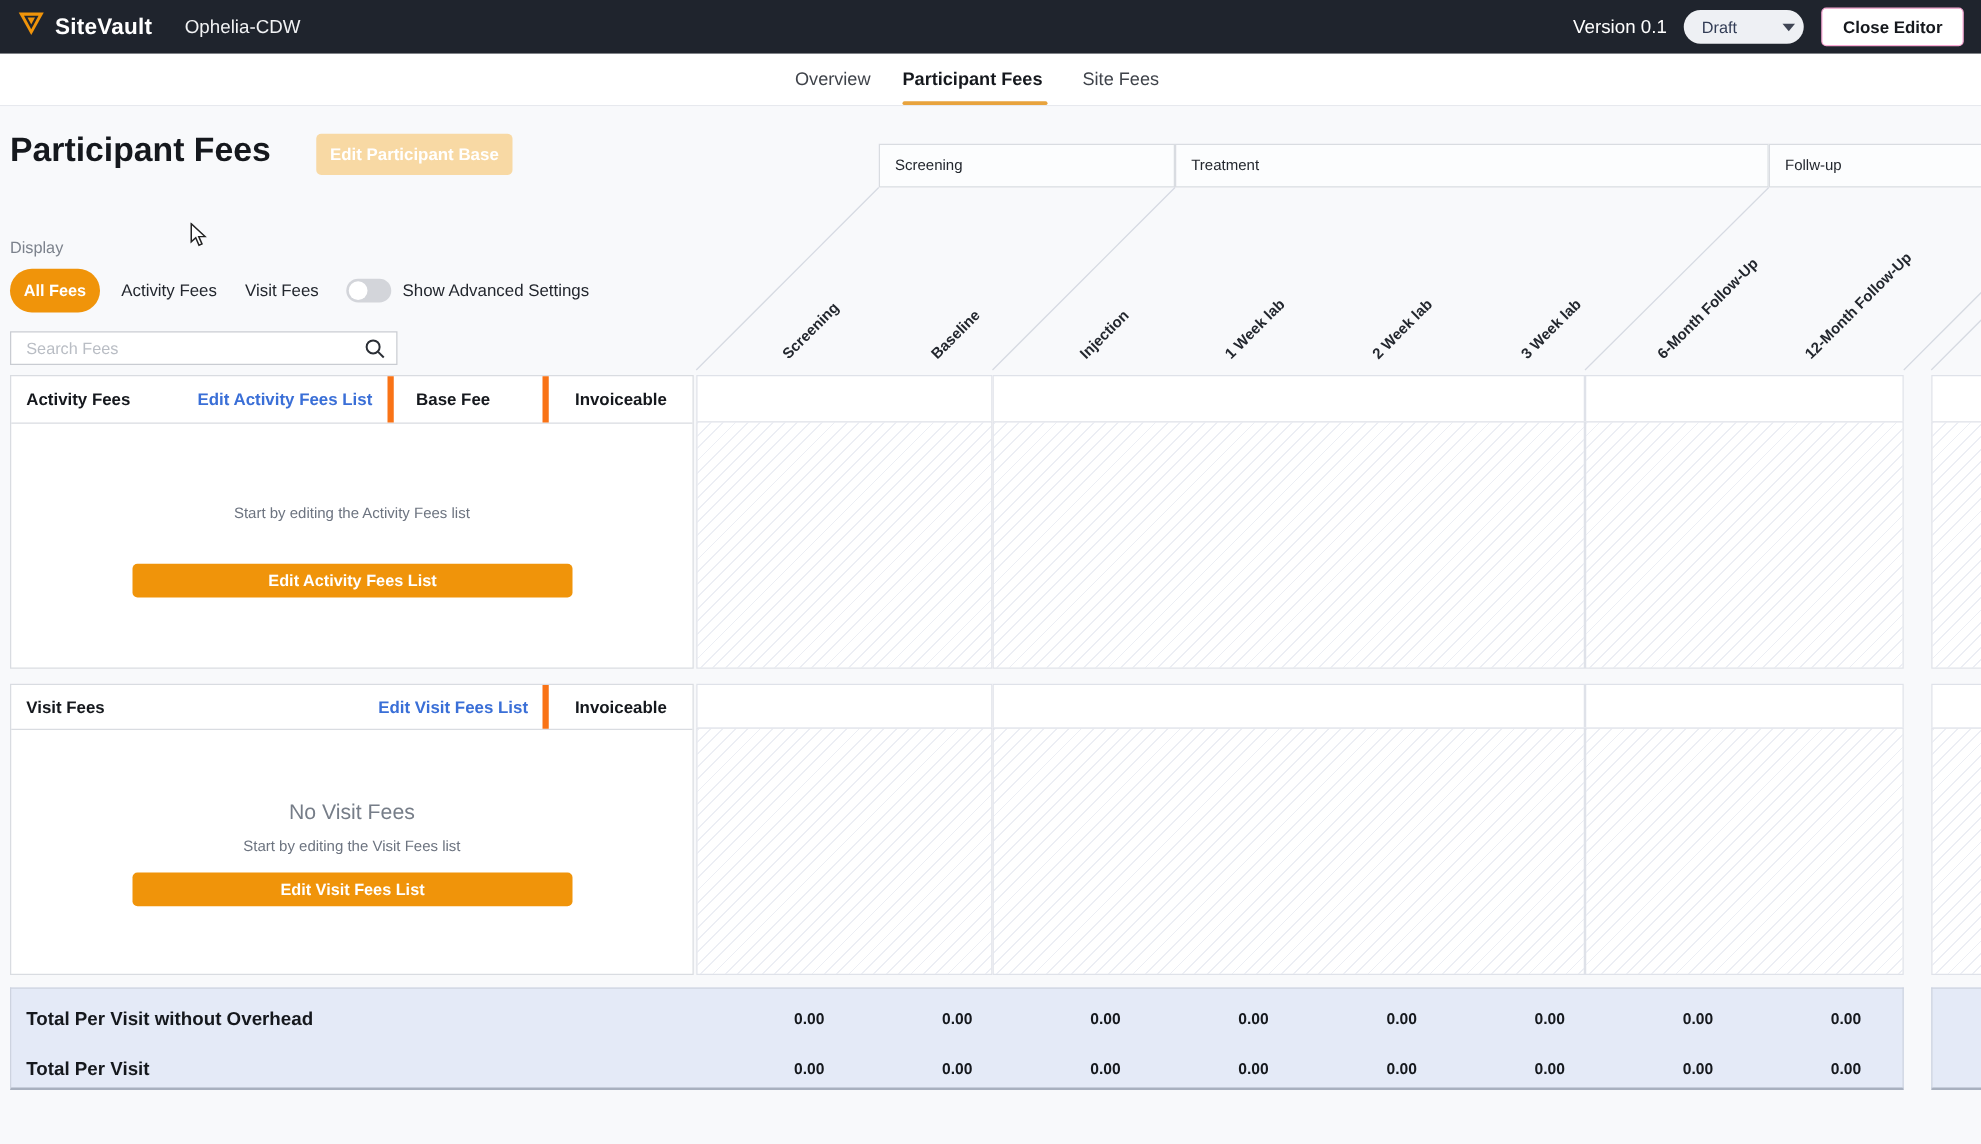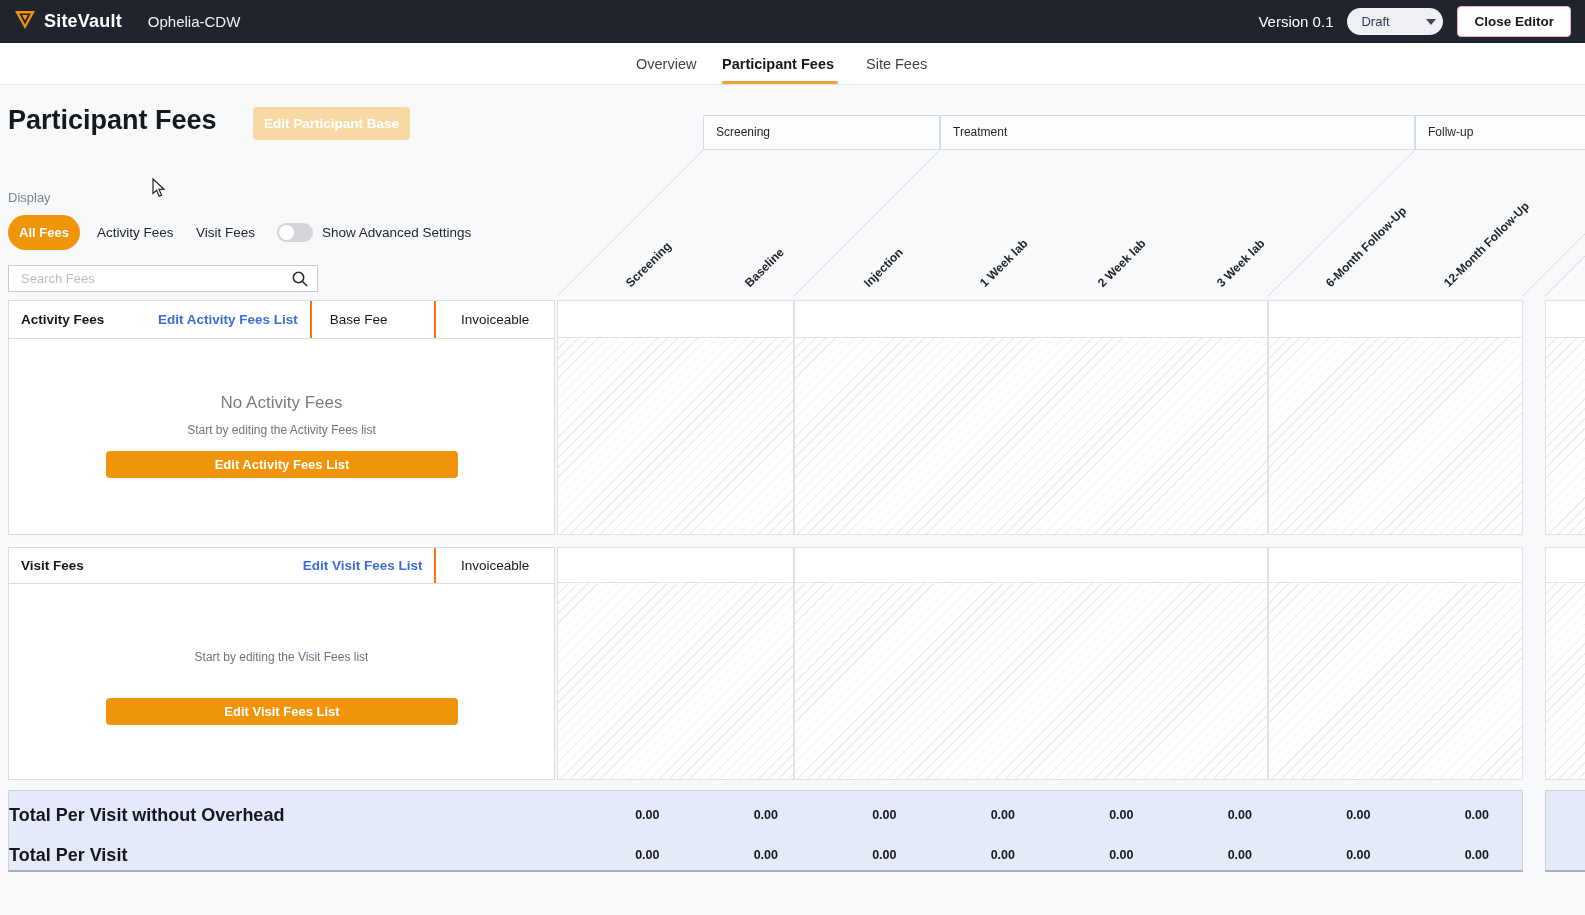--- a/index.html
+++ b/index.html
@@ -58,36 +58,36 @@
                        padding:0 0 0 12px; font-size:13px; color:#3a3f46; background:transparent; font-family:"Liberation Sans",sans-serif; }
   .search-wrap input::placeholder { color:#b9bdc4; }
   .search-icon { position:absolute; right:8px; top:4px; }
 
   
   .fee-panel { position:absolute; left:8px; width:547px; background:#ffffff; border:1px solid #d9dce1; }
   .panel-head { display:flex; border-bottom:1px solid #d9dce1; }
   .panel-head .cell { font-size:13.5px; color:#15181d; display:flex; align-items:center; }
   .ph-title { font-weight:bold; padding-left:12px; }
   .ph-link { margin-left:auto; padding-right:12px; color:#3a6fd7; font-weight:bold; cursor:pointer; }
-  .ph-col { border-left:2px solid #f97316; font-weight:normal; }
+  .ph-col { border-left:5px solid #f97316; font-weight:bold; }
   .empty-state { position:absolute; left:0; width:100%; text-align:center; }
   .empty-title { font-size:17px; color:#767d88; }
   .empty-sub { font-size:12px; color:#6d7480; margin-top:10px; }
   .empty-btn { position:absolute; left:97px; width:352px; height:27px; background:#f0940a; border:none; border-radius:4px;
                color:#ffffff; font-weight:bold; font-size:13px; cursor:pointer; }
 
   
   .grid-cell { position:absolute; background:#ffffff; border:1px solid #dfe2e9; }
   .grid-cell.hatch { background-image:repeating-linear-gradient(135deg, rgba(99,116,165,0.12) 0px, rgba(99,116,165,0.12) 1px, transparent 1px, transparent 7px); }
 
   
   .totals-bar { position:absolute; left:8px; top:705px; width:1515px; height:82px; background:#e4eaf7;
                 border:1px solid #cdd3e0; border-bottom:2px solid #a8b0bf; }
   .totals-row { display:flex; height:40px; align-items:center; }
-  .totals-label { width:549px; padding-left:0; font-size:18px; font-weight:bold; color:#15181d; }
+  .totals-label { width:549px; padding-left:12px; font-size:15px; font-weight:bold; color:#15181d; }
   .totals-val { width:118.5px; text-align:right; padding-right:17px; font-size:12.5px; font-weight:bold; color:#15181d; }
   .totals-cut { position:absolute; left:1545px; top:705px; width:60px; height:82px; background:#e4eaf7;
                 border:1px solid #cdd3e0; border-bottom:2px solid #a8b0bf; }
 
   .cursor { position:absolute; left:152px; top:93px; pointer-events:none; }
 </style>
 </head>
 <body>
 
 <div class="topbar">
@@ -167,21 +167,20 @@
   <div class="fee-panel" style="top:215px; height:235px;">
     <div class="panel-head" style="height:38px;">
       <div class="cell" style="width:302px;">
         <span class="ph-title">Activity Fees</span>
         <span class="ph-link">Edit Activity Fees List</span>
       </div>
       <div class="cell ph-col" style="width:125px; padding-left:18px;">Base Fee</div>
       <div class="cell ph-col" style="width:120px; justify-content:center;">Invoiceable</div>
     </div>
     <div class="empty-state" style="top:92px;">
-      <div class="empty-title">No Activity Fees</div>
       <div class="empty-sub">Start by editing the Activity Fees list</div>
     </div>
     <button class="empty-btn" style="top:150px;">Edit Activity Fees List</button>
   </div>
 
   <div class="grid-cell" style="left:557px;  top:215px; width:237px; height:38px;"></div>
   <div class="grid-cell" style="left:794px;  top:215px; width:474px; height:38px;"></div>
   <div class="grid-cell" style="left:1268px; top:215px; width:255px; height:38px;"></div>
   <div class="grid-cell hatch" style="left:557px;  top:252px; width:237px; height:198px;"></div>
   <div class="grid-cell hatch" style="left:794px;  top:252px; width:474px; height:198px;"></div>
@@ -189,20 +188,21 @@
 
   <div class="fee-panel" style="top:462px; height:233px;">
     <div class="panel-head" style="height:36px;">
       <div class="cell" style="width:427px;">
         <span class="ph-title">Visit Fees</span>
         <span class="ph-link">Edit Visit Fees List</span>
       </div>
       <div class="cell ph-col" style="width:120px; justify-content:center;">Invoiceable</div>
     </div>
     <div class="empty-state" style="top:92px;">
+      <div class="empty-title">No Visit Fees</div>
       <div class="empty-sub">Start by editing the Visit Fees list</div>
     </div>
     <button class="empty-btn" style="top:150px;">Edit Visit Fees List</button>
   </div>
 
   <div class="grid-cell" style="left:557px;  top:462px; width:237px; height:36px;"></div>
   <div class="grid-cell" style="left:794px;  top:462px; width:474px; height:36px;"></div>
   <div class="grid-cell" style="left:1268px; top:462px; width:255px; height:36px;"></div>
   <div class="grid-cell hatch" style="left:557px;  top:497px; width:237px; height:198px;"></div>
   <div class="grid-cell hatch" style="left:794px;  top:497px; width:474px; height:198px;"></div>

